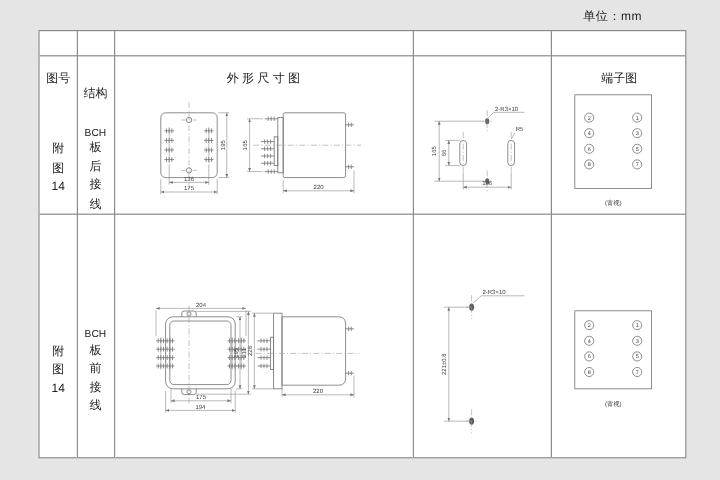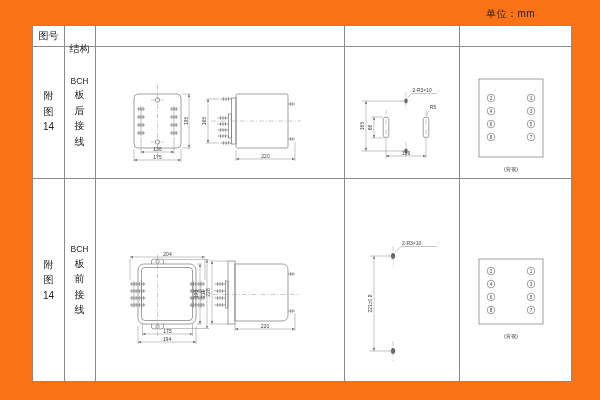--- a/index.html
+++ b/index.html
@@ -1,23 +1,23 @@
 <!DOCTYPE html>
 <html><head>
 <meta charset="utf-8">
 <style>
   * { margin:0; padding:0; box-sizing:border-box; }
   html,body { width:600px; height:400px; }
   body { background:#ffffff; font-family:"Liberation Sans","DejaVu Sans",sans-serif; }
-  .page { position:relative; width:600px; height:400px; background:#f97316; overflow:hidden; }
+  .page { position:relative; width:600px; height:400px; background:#e5e5e5; overflow:hidden; }
   .unit { position:absolute; top:7px; left:486px; font-size:10px; color:#222; letter-spacing:0.5px; }
   .tbl { position:absolute; left:32px; top:25px; width:540px; height:357px; border:1px solid #8b8b8b; background:#fff; }
   .vline { position:absolute; top:0; bottom:0; width:1px; background:#8b8b8b; }
   .hline { position:absolute; left:0; right:0; height:1px; background:#8b8b8b; }
-  .cell { position:absolute; display:flex; align-items:center; justify-content:center; color:#222; text-align:right; }
+  .cell { position:absolute; display:flex; align-items:center; justify-content:center; color:#222; text-align:right;margin-top:29px; }
   .hdr { font-size:10px; white-space:pre; }
   .vstack { flex-direction:column; gap:5px; font-size:10px; line-height:1.05; }
   .bch { font-size:8.5px; }
   .cellsvg { position:absolute; }
   .ln { stroke:#777; stroke-width:0.7; fill:none; }
   .thin { stroke-width:0.4; }
   .cl { stroke:#9a9a9a; stroke-width:0.5; fill:none; stroke-dasharray:5 1.8 1 1.8; }
   .dim { stroke:#8a8a8a; stroke-width:0.5; fill:none; }
   .hole { fill:#5a5a5a; stroke:none; }
   .dt { font-size:5px; fill:#3d3d3d; }
@@ -56,20 +56,22 @@
 
     <div class="vline" style="left:31px"></div>
     <div class="vline" style="left:62px"></div>
     <div class="vline" style="left:311px"></div>
     <div class="vline" style="left:426px"></div>
     <div class="hline" style="top:20px"></div>
     <div class="hline" style="top:152px"></div>
 
     <div class="cell hdr" style="left:0;top:0;width:31px;height:20px">图号</div>
     <div class="cell hdr" style="left:31px;top:13px;width:31px;height:20px">结构</div>
+    <div class="cell hdr" style="left:62px;top:0;width:249px;height:20px">外 形 尺 寸 图</div>
+    <div class="cell hdr" style="left:426px;top:0;width:114px;height:20px">端子图</div>
 
     <div class="cell vstack" style="left:0;top:20px;width:31px;height:132px">
       <span>附</span>
       <span>图</span>
       <span>14</span>
     </div>
     <div class="cell vstack" style="left:31px;top:20px;width:31px;height:132px">
       <span class="bch">BCH</span>
       <span>板</span>
       <span>后</span>

